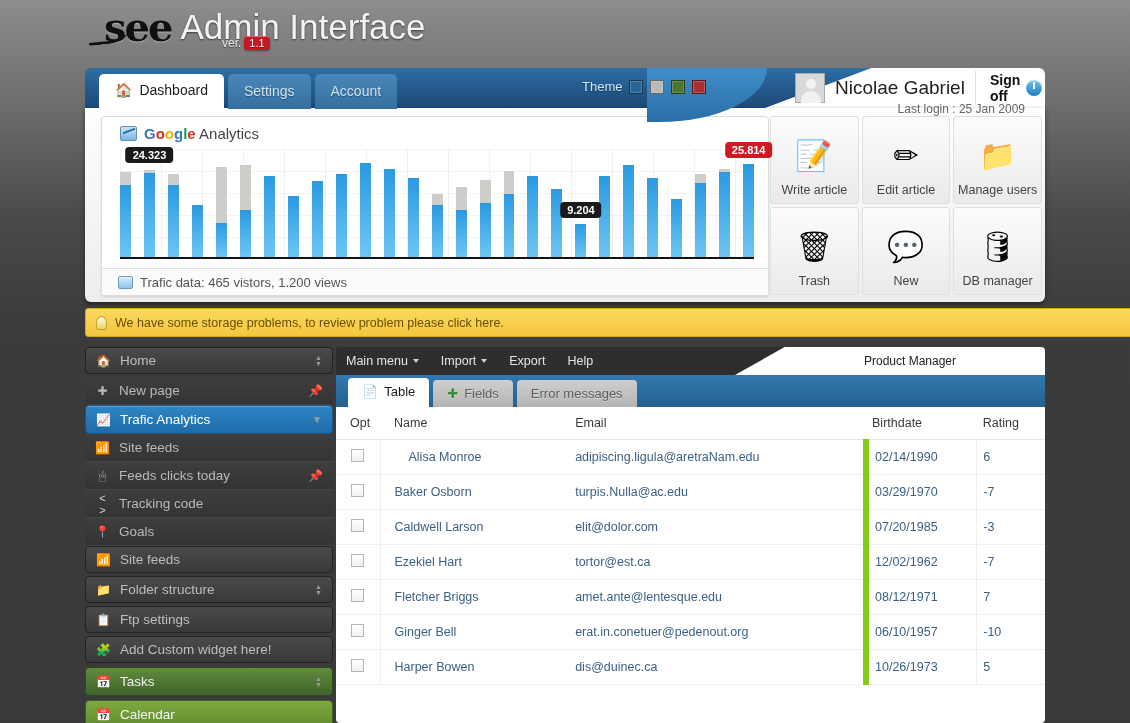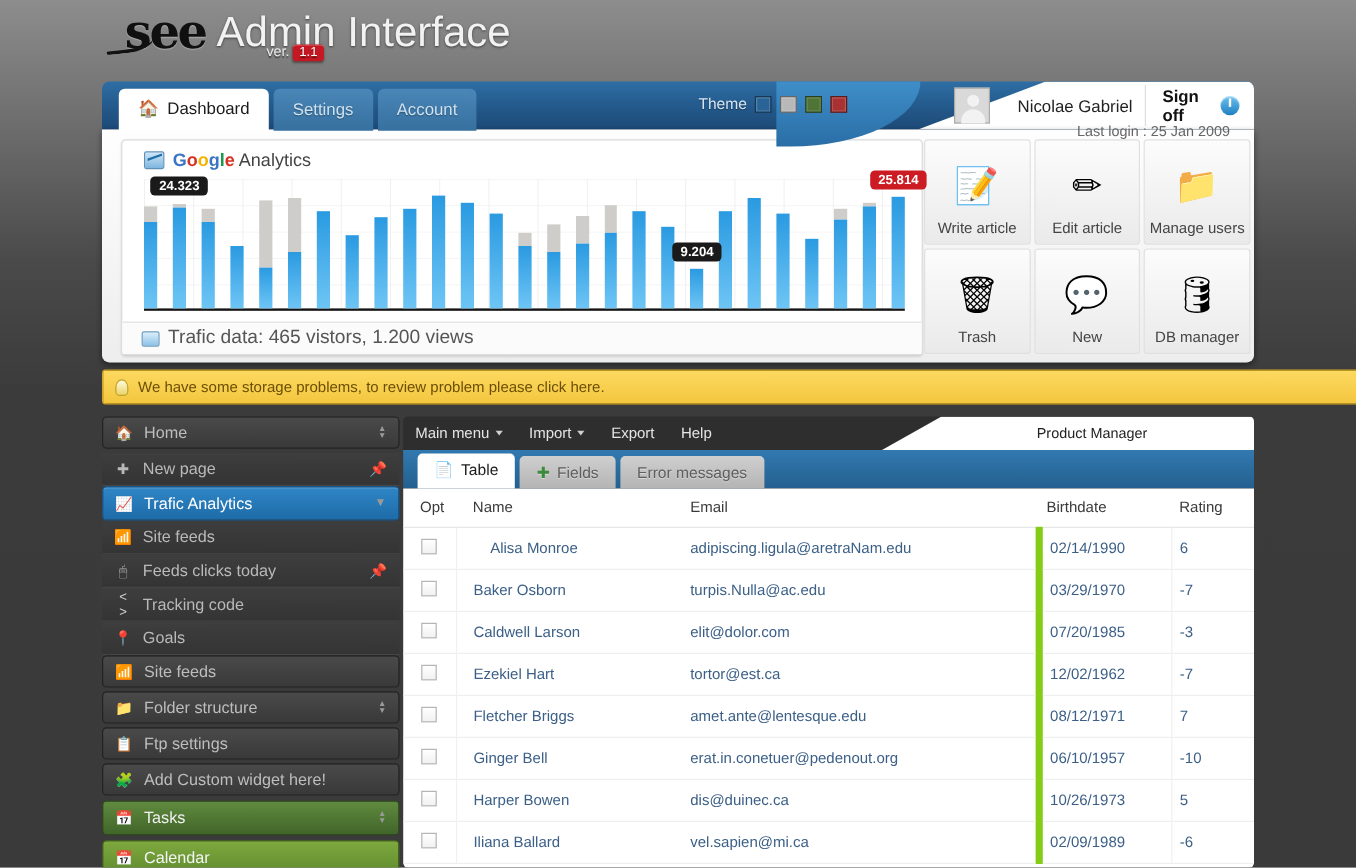--- a/index.html
+++ b/index.html
@@ -88,21 +88,21 @@
   .user-block{
     position:absolute; right:0; top:0; width:280px; height:40px; z-index:4;
     display:flex; align-items:center; padding-left:30px; gap:10px;
   }
   .avatar{
     width:30px; height:30px; background:#d9d9d9; border:1px solid #aaa;
     position:relative; flex:none;
   }
   .avatar::before{content:"";position:absolute;left:10px;top:5px;width:10px;height:10px;border-radius:50%;background:#f2f2f2;}
   .avatar::after{content:"";position:absolute;left:5px;top:17px;width:20px;height:12px;border-radius:10px 10px 0 0;background:#f2f2f2;}
-  .uname{ font-size:14px; color:#222; white-space:nowrap;margin-left:13px;}
+  .uname{ font-size:19px; color:#222; white-space:nowrap;}
   .signoff{ margin-left:auto; display:flex; align-items:center; gap:6px;
             font-size:14px; font-weight:bold; color:#111; padding-right:12px;
             border-left:1px solid #ddd; height:34px; padding-left:14px; cursor:pointer;}
   .power{ width:16px;height:16px;border-radius:50%;
           background:linear-gradient(180deg,#6cc2f0,#1f7fc0); position:relative; flex:none;
           box-shadow:inset 0 1px 1px rgba(255,255,255,.6);}
   .power::after{content:"";position:absolute;left:7px;top:2px;width:2px;height:7px;background:#fff;}
   .panel-body{
     height:194px; background:linear-gradient(180deg,#fefefe,#ededed);
     border-radius:0 0 6px 6px; position:relative;
@@ -142,21 +142,21 @@
   .tip.dark{ background:#1a1a1a; }
   .tip.red{ background:#cd1b23; }
   .tip::after{ content:""; position:absolute; left:50%; bottom:-4px; margin-left:-4px;
     border-left:4px solid transparent;border-right:4px solid transparent;border-top:5px solid inherit;}
   .tip.dark::after{ border-top-color:#1a1a1a;}
   .tip.red::after{ border-top-color:#cd1b23;}
   .chart-foot{
     position:absolute; left:0; right:0; bottom:0; height:27px;
     border-top:1px solid #e2e2e2; background:#fbfbfb;
     display:flex; align-items:center; gap:7px; padding-left:16px;
-    font-size:16px; color:#555;
+    font-size:13px; color:#555;
   }
   .foot-ic{width:15px;height:13px;background:linear-gradient(180deg,#dceefc,#8cc3e8);
            border:1px solid #6d9cbd;border-radius:2px;}
   
   .tiles{ position:absolute; right:3px; top:8px; width:272px;
           display:grid; grid-template-columns:repeat(3,1fr); gap:3px; }
   .tile{
     height:88px; background:linear-gradient(180deg,#fcfcfc,#eaeaea);
     border:1px solid #e0e0e0; border-radius:3px; cursor:pointer;
     display:flex; flex-direction:column; align-items:center; justify-content:flex-end;
@@ -609,23 +609,16 @@
             <td class="date">06/10/1957</td>
             <td class="rating">-10</td>
           </tr>
           <tr>
             <td><span class="chk"></span></td>
             <td style="padding-left:14px">Harper Bowen</td>
             <td style="padding-left:40px">dis@duinec.ca</td>
             <td class="date">10/26/1973</td>
             <td class="rating">5</td>
           </tr>
-          <tr>
-            <td><span class="chk"></span></td>
-            <td style="padding-left:14px">Iliana Ballard</td>
-            <td style="padding-left:40px">vel.sapien@mi.ca</td>
-            <td class="date">02/09/1989</td>
-            <td class="rating">-6</td>
-          </tr>
         </tbody>
     </table>
   </div>
 </div>
 
 </body></html>

